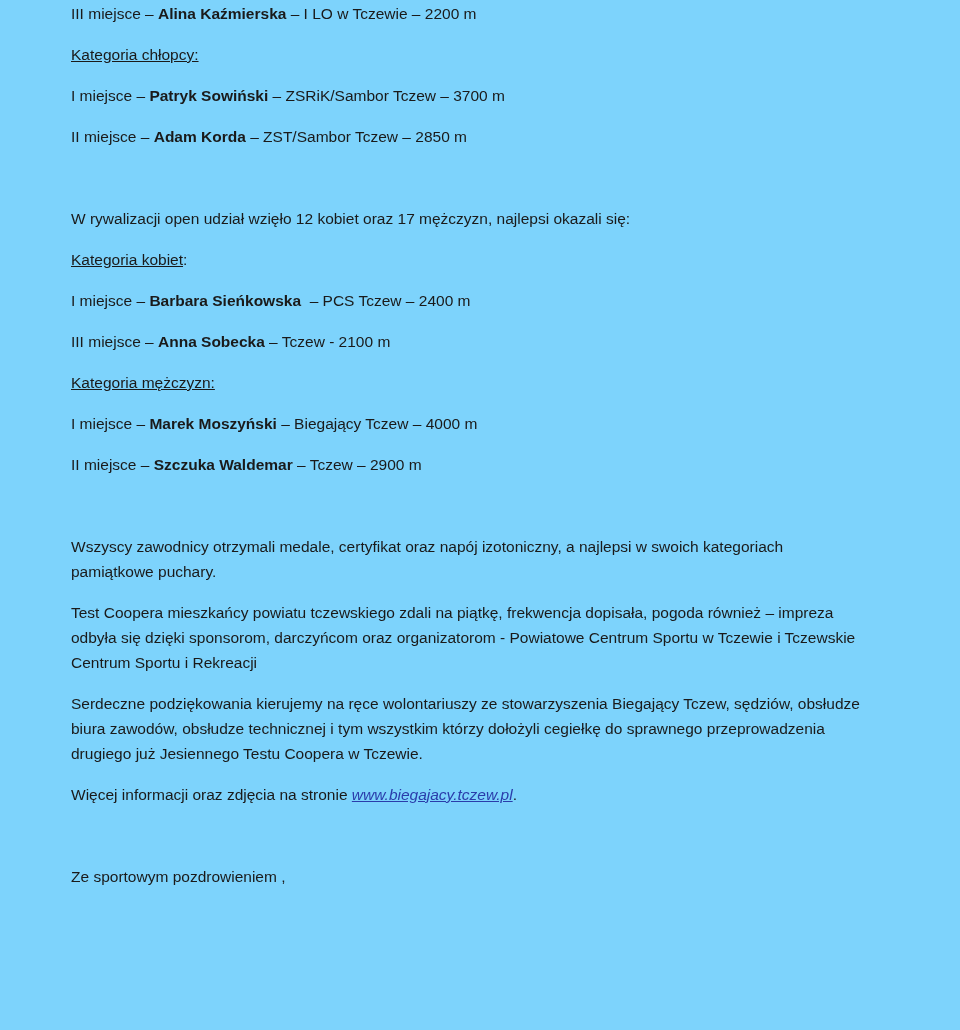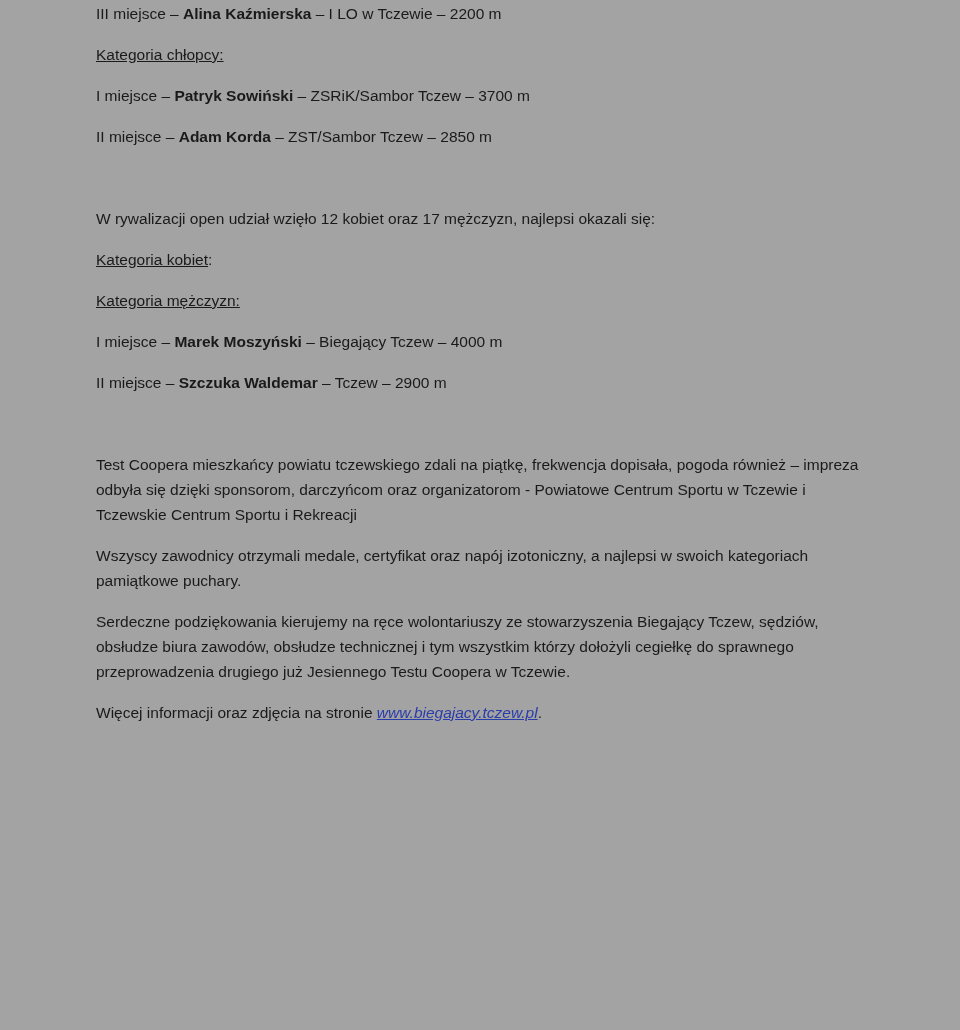--- a/index.html
+++ b/index.html
@@ -12,22 +12,22 @@
     height: 1030px;
     overflow: hidden;
     font-family: "Liberation Sans", "DejaVu Sans", sans-serif;
     font-size: 15.5px;
     color: #1a1a1a;
   }
   .doc-page {
     box-sizing: border-box;
     width: 960px;
     min-height: 1030px;
-    padding: 1px 99px 0 96px;
-    background: #a3a3a3;
+    padding: 1px 99px 0 71px;
+    background: #7dd3fc;
   }
   p.para {
     margin: 0 0 16px 0;
     line-height: 25px;
     white-space: pre-wrap;
   }
   p.para.empty {
     min-height: 25px;
   }
   .bold { font-weight: 700; }
@@ -42,22 +42,25 @@
 <body style="color: rgb(26, 26, 26); background: rgb(255, 255, 255);">
 
 <div class="doc-page">
     <p class="para"><span>III miejsce – </span><span class="bold">Alina Kaźmierska</span><span> – I LO w Tczewie – 2200 m</span></p>
     <p class="para"><span class="underline">Kategoria chłopcy:</span></p>
     <p class="para"><span>I miejsce – </span><span class="bold">Patryk Sowiński</span><span> – ZSRiK/Sambor Tczew – 3700 m</span></p>
     <p class="para"><span>II miejsce – </span><span class="bold">Adam Korda</span><span> – ZST/Sambor Tczew – 2850 m</span></p>
     <p class="para empty"></p>
     <p class="para"><span>W rywalizacji open udział wzięło 12 kobiet oraz 17 mężczyzn, najlepsi okazali się:</span></p>
     <p class="para"><span class="underline">Kategoria kobiet</span><span>:</span></p>
+    <p class="para"><span>I miejsce – </span><span class="bold">Barbara Sieńkowska</span><span>  – PCS Tczew – 2400 m</span></p>
+    <p class="para"><span>III miejsce – </span><span class="bold">Anna Sobecka</span><span> – Tczew - 2100 m</span></p>
     <p class="para"><span class="underline">Kategoria mężczyzn:</span></p>
     <p class="para"><span>I miejsce – </span><span class="bold">Marek Moszyński</span><span> – Biegający Tczew – 4000 m</span></p>
     <p class="para"><span>II miejsce – </span><span class="bold">Szczuka Waldemar</span><span> – Tczew – 2900 m</span></p>
     <p class="para empty"></p>
+    <p class="para"><span>Wszyscy zawodnicy otrzymali medale, certyfikat oraz napój izotoniczny, a najlepsi w swoich kategoriach pamiątkowe puchary.</span></p>
     <p class="para"><span>Test Coopera mieszkańcy powiatu tczewskiego zdali na piątkę, frekwencja dopisała, pogoda również – impreza odbyła się dzięki sponsorom, darczyńcom oraz organizatorom - Powiatowe Centrum Sportu w Tczewie i Tczewskie Centrum Sportu i Rekreacji</span></p>
-    <p class="para"><span>Wszyscy zawodnicy otrzymali medale, certyfikat oraz napój izotoniczny, a najlepsi w swoich kategoriach pamiątkowe puchary.</span></p>
     <p class="para"><span>Serdeczne podziękowania kierujemy na ręce wolontariuszy ze stowarzyszenia Biegający Tczew, sędziów, obsłudze biura zawodów, obsłudze technicznej i tym wszystkim którzy dołożyli cegiełkę do sprawnego przeprowadzenia drugiego już Jesiennego Testu Coopera w Tczewie.</span></p>
     <p class="para"><span>Więcej informacji oraz zdjęcia na stronie </span><a class="doc-link" href="#" style="color: rgb(42, 60, 170); font-style: italic;">www.biegajacy.tczew.pl</a><span>.</span></p>
     <p class="para empty"></p>
+    <p class="para"><span>Ze sportowym pozdrowieniem ,</span></p>
   </div>
 
 </body></html>

